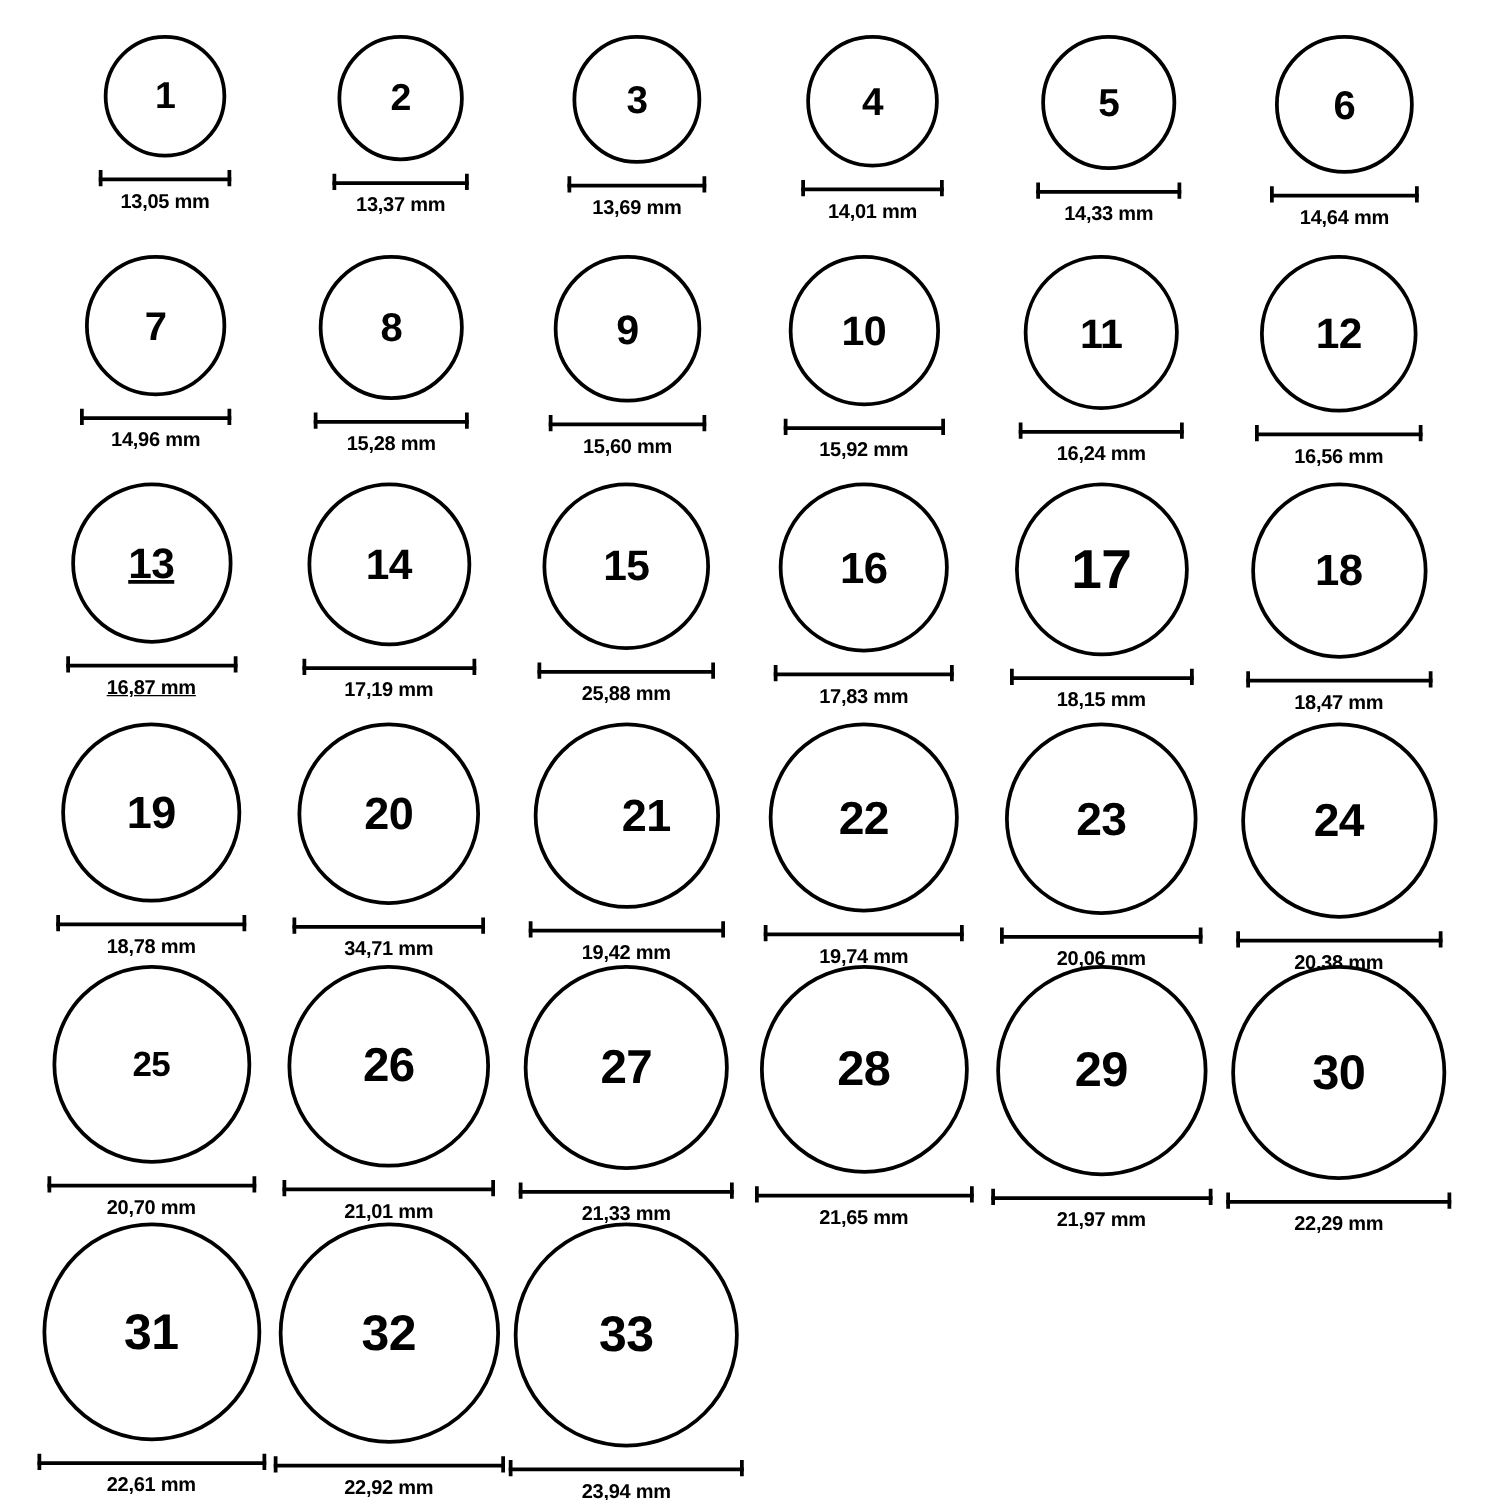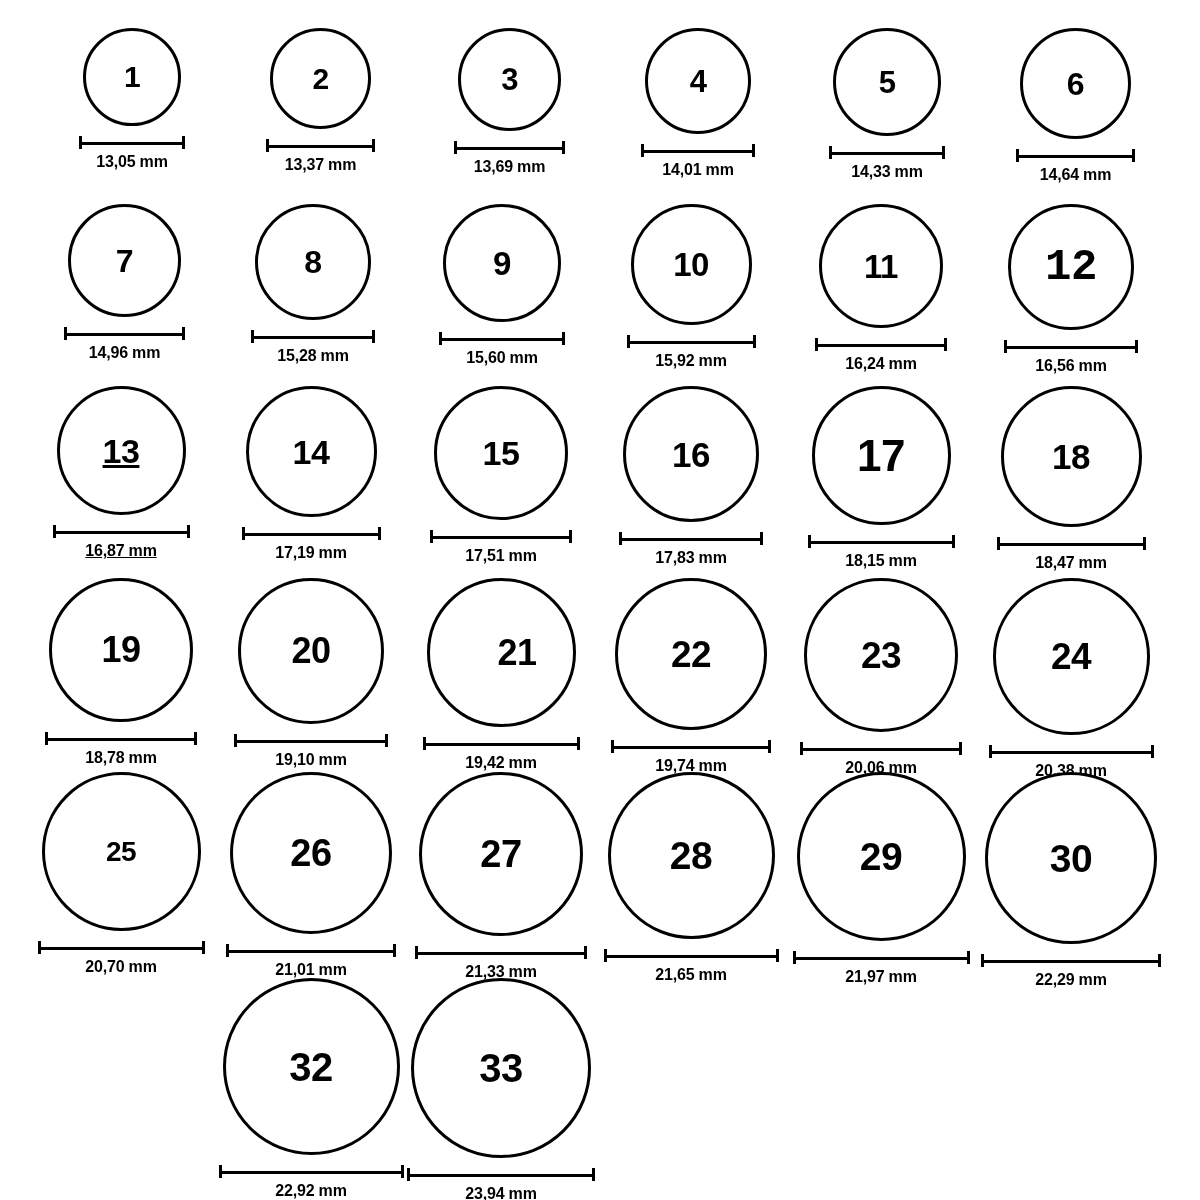--- a/index.html
+++ b/index.html
@@ -192,21 +192,21 @@
       </div>
       <div class="measure-bar" style="width: 132px;">
         <div class="bar-line"></div>
         <div class="cap left"></div>
         <div class="cap right"></div>
       </div>
       <div class="measure-label">16,24 mm</div>
     </div>
     <div class="size-cell" style="left: 1008px; top: 204px; width: 126px;">
       <div class="ring-circle" style="width: 126px; height: 126px;">
-        <span class="ring-number" style="font-size: 44px; font-family: Liberation Mono, monospace;">12</span>
+        <span class="ring-number" style="font-size: 34px;">12</span>
       </div>
       <div class="measure-bar" style="width: 134px;">
         <div class="bar-line"></div>
         <div class="cap left"></div>
         <div class="cap right"></div>
       </div>
       <div class="measure-label">16,56 mm</div>
     </div>
     <div class="size-cell" style="left: 56.5px; top: 386px; width: 129px; text-decoration: underline;">
       <div class="ring-circle" style="width: 129px; height: 129px;">
@@ -232,21 +232,21 @@
     </div>
     <div class="size-cell" style="left: 434px; top: 386px; width: 134px;">
       <div class="ring-circle" style="width: 134px; height: 134px;">
         <span class="ring-number" style="font-size: 34px;">15</span>
       </div>
       <div class="measure-bar" style="width: 142px;">
         <div class="bar-line"></div>
         <div class="cap left"></div>
         <div class="cap right"></div>
       </div>
-      <div class="measure-label">17,51 mm</div>
+      <div class="measure-label">25,88 mm</div>
     </div>
     <div class="size-cell" style="left: 623px; top: 386px; width: 136px;">
       <div class="ring-circle" style="width: 136px; height: 136px; text-align: right;">
         <span class="ring-number" style="font-size: 35px;">16</span>
       </div>
       <div class="measure-bar" style="width: 144px;">
         <div class="bar-line"></div>
         <div class="cap left"></div>
         <div class="cap right"></div>
       </div>
@@ -287,21 +287,21 @@
     </div>
     <div class="size-cell" style="left: 238px; top: 578px; width: 146px;">
       <div class="ring-circle" style="width: 146px; height: 146px;">
         <span class="ring-number" style="font-size: 36px;">20</span>
       </div>
       <div class="measure-bar" style="width: 154px;">
         <div class="bar-line"></div>
         <div class="cap left"></div>
         <div class="cap right"></div>
       </div>
-      <div class="measure-label">19,10 mm</div>
+      <div class="measure-label">34,71 mm</div>
     </div>
     <div class="size-cell" style="left: 426.5px; top: 578px; width: 149px;">
       <div class="ring-circle" style="width: 149px; height: 149px;">
         <span class="ring-number" style="font-size: 36px; margin-left: 32px;">21</span>
       </div>
       <div class="measure-bar" style="width: 157px;">
         <div class="bar-line"></div>
         <div class="cap left"></div>
         <div class="cap right"></div>
       </div>
@@ -399,20 +399,31 @@
       <div class="ring-circle" style="width: 172px; height: 172px;">
         <span class="ring-number" style="font-size: 39px;">30</span>
       </div>
       <div class="measure-bar" style="width: 180px;">
         <div class="bar-line"></div>
         <div class="cap left"></div>
         <div class="cap right"></div>
       </div>
       <div class="measure-label">22,29 mm</div>
     </div>
+    <div class="size-cell" style="left: 33.5px; top: 978px; width: 175px;">
+      <div class="ring-circle" style="width: 175px; height: 175px;">
+        <span class="ring-number" style="font-size: 40px;">31</span>
+      </div>
+      <div class="measure-bar" style="width: 183px;">
+        <div class="bar-line"></div>
+        <div class="cap left"></div>
+        <div class="cap right"></div>
+      </div>
+      <div class="measure-label">22,61 mm</div>
+    </div>
     <div class="size-cell" style="left: 222.5px; top: 978px; width: 177px;">
       <div class="ring-circle" style="width: 177px; height: 177px;">
         <span class="ring-number" style="font-size: 40px;">32</span>
       </div>
       <div class="measure-bar" style="width: 185px;">
         <div class="bar-line"></div>
         <div class="cap left"></div>
         <div class="cap right"></div>
       </div>
       <div class="measure-label">22,92 mm</div>

